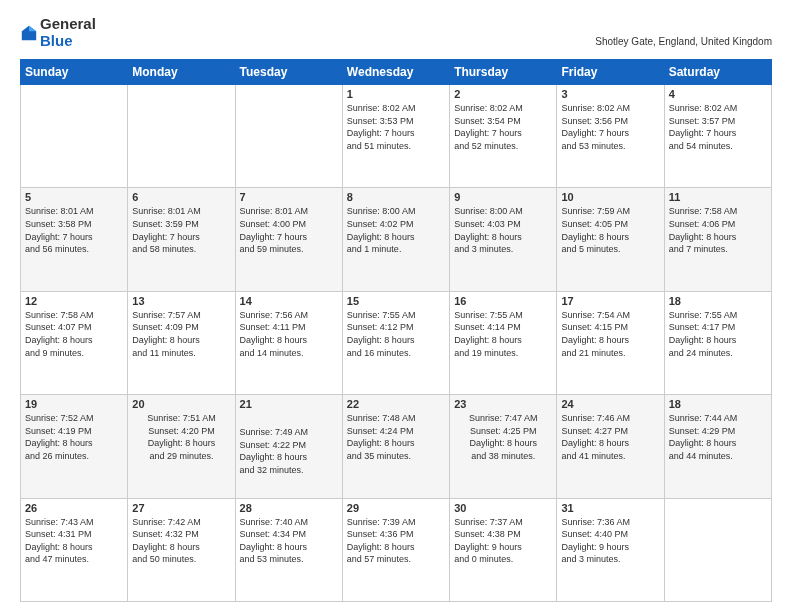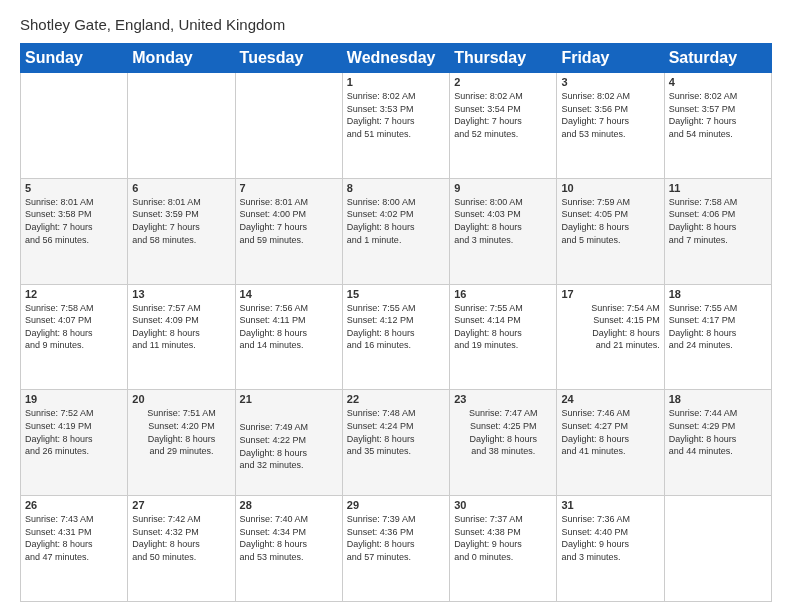--- a/index.html
+++ b/index.html
@@ -35,34 +35,35 @@
     .title-block {
       text-align: right;
     }
     .month-title {
       font-size: 32px;
       font-weight: bold;
       color: #333;
       line-height: 1.1;
     }
     .location {
-      font-size: 15px;
+      font-size: 10px;
       color: #333;
+      margin-top: 20px;
     }
     .calendar {
       flex: 1;
       border: 1px solid #ccc;
       border-collapse: collapse;
       width: 100%;
       table-layout: fixed;
     }
     .calendar th {
       background: #1565c0;
       color: #fff;
-      font-size: 16px;
+      font-size: 12px;
       font-weight: bold;
       padding: 5px 4px;
       text-align: left;
       border: 1px solid #1565c0;
     }
     .calendar td {
       vertical-align: top;
       border: 1px solid #ccc;
       padding: 3px 4px;
       font-size: 9.5px;
@@ -83,20 +84,30 @@
     .empty { background: #f9f9f9; }
     tr:nth-child(odd) td { background: #fff; }
     tr:nth-child(even) td { background: #f5f5f5; }
     .cal-header-row th { background: #1565c0 !important; }
   </style>
 </head>
 <body>
 
 <div class="page">
   <div class="header">
+    <div class="logo">
+      <svg class="logo-icon" viewBox="0 0 20 20">
+        <polygon points="10,2 18,8 18,18 2,18 2,8" fill="#1565c0"></polygon>
+        <polygon points="10,2 18,8 10,8" fill="#42a5f5"></polygon>
+      </svg>
+      <div>
+        <div style="font-size:15px;font-weight:bold;color:#333;line-height:1.1;">General</div>
+        <div style="font-size:15px;font-weight:bold;color:#1565c0;line-height:1.1;">Blue</div>
+      </div>
+    </div>
     <div class="title-block">
       <div class="location">Shotley Gate, England, United Kingdom</div>
     </div>
   </div>
 
   <table class="calendar">
     <thead>
       <tr class="cal-header-row">
         <th>Sunday</th>
         <th>Monday</th>
@@ -223,21 +234,21 @@
           </td>
           <td>
             <span class="day-num">16</span>
             <div class="day-info" style="white-space: pre-line;">Sunrise: 7:55 AM
 Sunset: 4:14 PM
 Daylight: 8 hours
 and 19 minutes.</div>
           </td>
           <td>
             <span class="day-num">17</span>
-            <div class="day-info" style="white-space: pre-line; text-align: right;">Sunrise: 7:54 AM
+            <div class="day-info" style="white-space: pre-line;">Sunrise: 7:54 AM
 Sunset: 4:15 PM
 Daylight: 8 hours
 and 21 minutes.</div>
           </td>
           <td>
             <span class="day-num">18</span>
             <div class="day-info" style="white-space: pre-line;">Sunrise: 7:55 AM
 Sunset: 4:17 PM
 Daylight: 8 hours
 and 24 minutes.</div>

